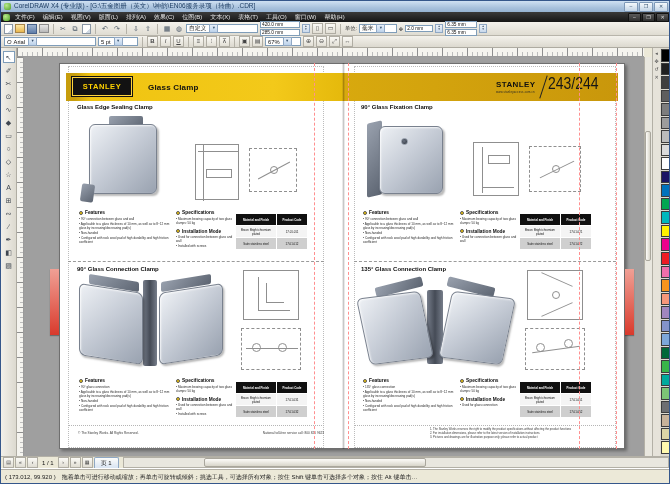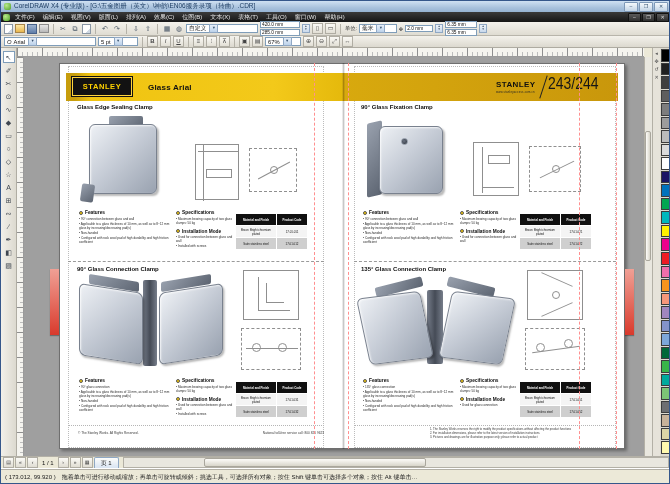--- a/index.html
+++ b/index.html
@@ -276,21 +276,21 @@
 
     <div class="pgguide" style="left:8px;top:2px;width:256px;height:382px"></div>
     <div class="pgguide" style="left:294px;top:2px;width:262px;height:382px"></div>
 
     <div class="band">
       <div class="band-l"></div>
       <div class="band-r"></div>
       <div class="stanley-logo">
         <span>STANLEY</span>
       </div>
-      <div class="band-title">Glass Arial</div>
+      <div class="band-title">Glass Clamp</div>
       <div class="brand2">STANLEY</div>
       <div class="web">www.stanleyaccess.com.cn</div>
       <div class="slash"></div>
       <div class="pagenum">243/244</div>
     </div>
 
     <div class="dashline" style="left:8px;top:197px;width:256px"></div>
     <div class="dashline" style="left:294px;top:197px;width:262px"></div>
     <div class="dotline" style="left:8px;top:361px;width:256px"></div>
     <div class="dotline" style="left:294px;top:361px;width:262px"></div>

